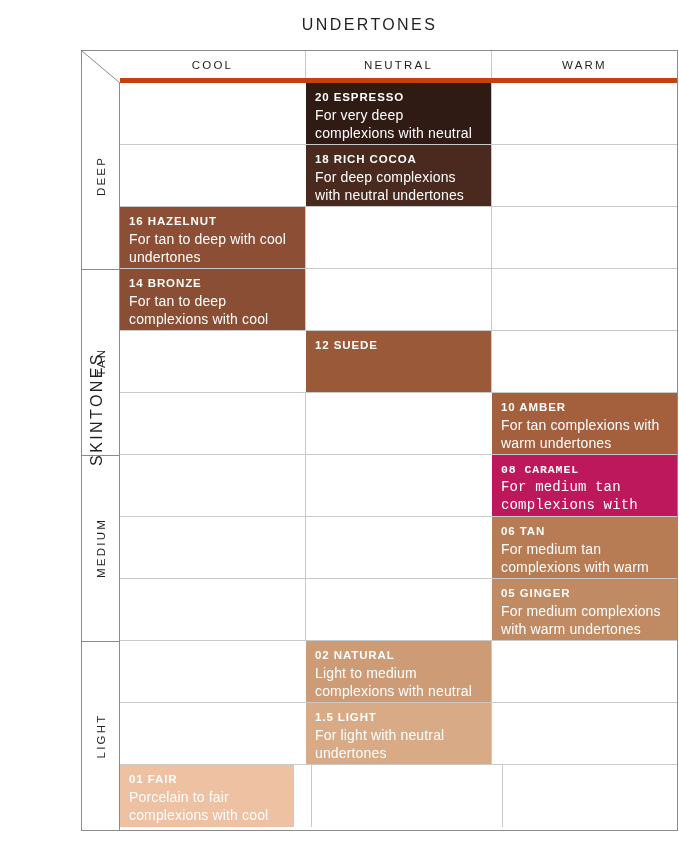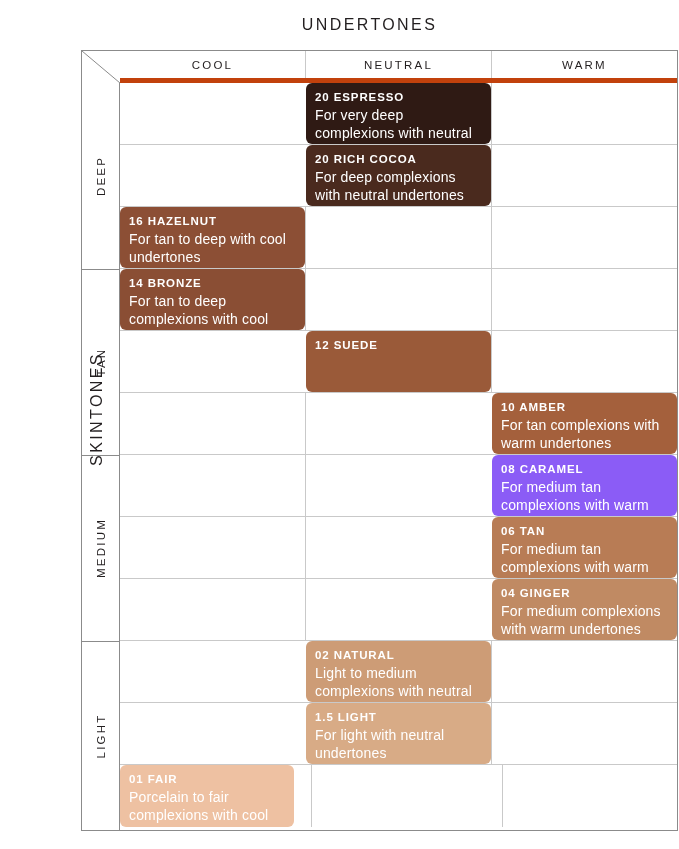--- a/index.html
+++ b/index.html
@@ -151,21 +151,20 @@
     overflow: hidden;
   }
   .cell + .cell { border-left: 1px solid #c9c9c9; }
   .cell.filled { border-left-color: transparent; }
 
   .swatch {
     position: absolute;
     left: 0; top: 0; right: 0; bottom: 0;
     padding: 8px 9px 0 9px;
     box-sizing: border-box;
-    border-radius: 6px;
   }
   .sw-name {
     font-size: 11.5px;
     font-weight: bold;
     letter-spacing: 0.9px;
     line-height: 1.15;
     margin-bottom: 3px;
   }
   .sw-desc {
     font-size: 14px;
@@ -222,21 +221,21 @@
               <div class="sw-name">20 ESPRESSO</div>
               <div class="sw-desc">For very deep complexions with neutral undertones</div>
             </div>
           </div>
           <div class="cell"></div>
         </div>
         <div class="row">
           <div class="cell"></div>
           <div class="cell filled">
             <div class="swatch" style="background: rgb(74, 42, 30); color: rgb(255, 255, 255);">
-              <div class="sw-name">20 RICH COCOA</div>
+              <div class="sw-name">18 RICH COCOA</div>
               <div class="sw-desc">For deep complexions with neutral undertones</div>
             </div>
           </div>
           <div class="cell"></div>
         </div>
         <div class="row">
           <div class="cell filled">
             <div class="swatch" style="background: rgb(140, 79, 53); color: rgb(255, 255, 255);">
               <div class="sw-name">16 HAZELNUT</div>
               <div class="sw-desc">For tan to deep with cool undertones</div>
@@ -271,42 +270,42 @@
             <div class="swatch" style="background: rgb(164, 96, 60); color: rgb(255, 255, 255);">
               <div class="sw-name">10 AMBER</div>
               <div class="sw-desc">For tan complexions with warm undertones</div>
             </div>
           </div>
         </div>
         <div class="row">
           <div class="cell"></div>
           <div class="cell"></div>
           <div class="cell filled">
-            <div class="swatch" style="background: #8b5cf6; color: rgb(255, 255, 255);">
+            <div class="swatch" style="background: #be185d; color: rgb(255, 255, 255); font-family: Liberation Mono, monospace;">
               <div class="sw-name">08 CARAMEL</div>
               <div class="sw-desc">For medium tan complexions with warm undertones</div>
             </div>
           </div>
         </div>
         <div class="row">
           <div class="cell"></div>
           <div class="cell"></div>
           <div class="cell filled">
             <div class="swatch" style="background: rgb(184, 124, 85); color: rgb(255, 255, 255);">
               <div class="sw-name">06 TAN</div>
               <div class="sw-desc">For medium tan complexions with warm undertones</div>
             </div>
           </div>
         </div>
         <div class="row">
           <div class="cell"></div>
           <div class="cell"></div>
           <div class="cell filled">
             <div class="swatch" style="background: rgb(192, 138, 99); color: rgb(255, 255, 255);">
-              <div class="sw-name">04 GINGER</div>
+              <div class="sw-name">05 GINGER</div>
               <div class="sw-desc">For medium complexions with warm undertones</div>
             </div>
           </div>
         </div>
         <div class="row">
           <div class="cell"></div>
           <div class="cell filled">
             <div class="swatch" style="background: rgb(205, 156, 118); color: rgb(255, 255, 255);">
               <div class="sw-name">02 NATURAL</div>
               <div class="sw-desc">Light to medium complexions with neutral undertones</div>

